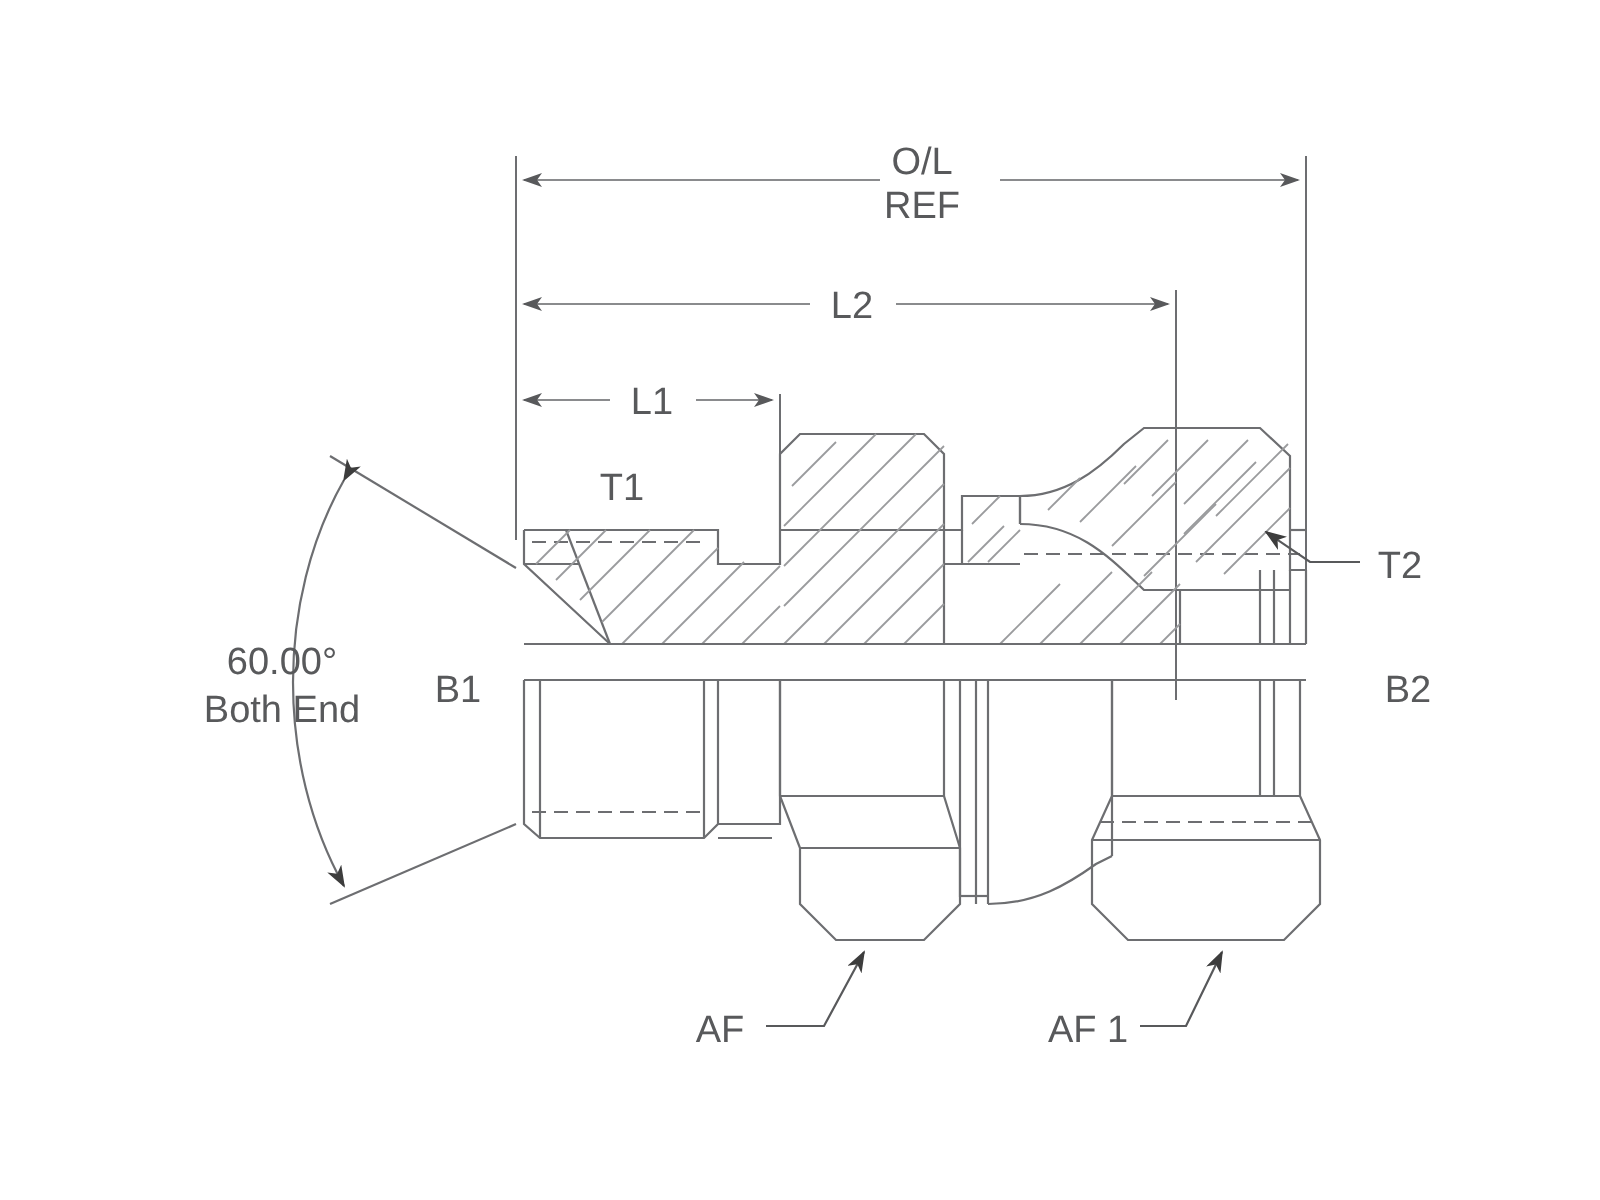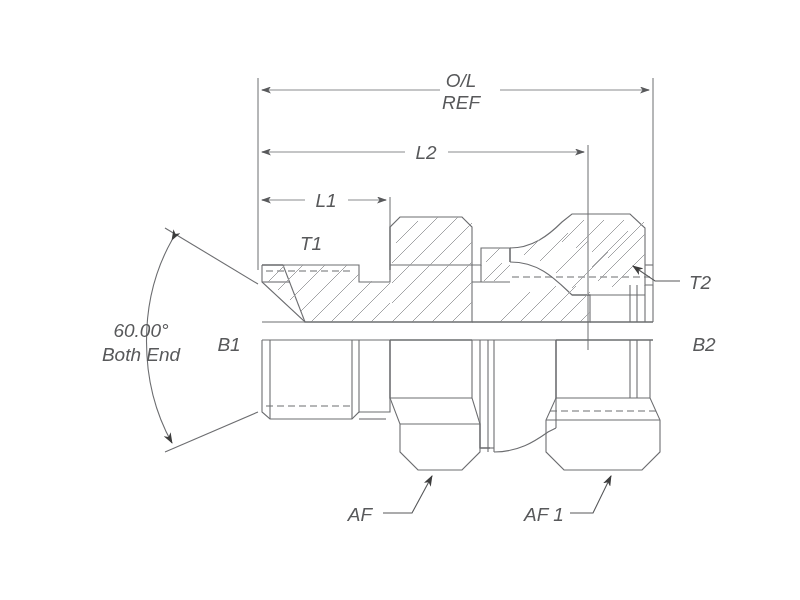--- a/index.html
+++ b/index.html
@@ -1,18 +1,18 @@
 <!DOCTYPE html>
 <html><head>
 <meta charset="utf-8">
 <style>
   html,body{margin:0;padding:0;background:#ffffff;}
   body{width:800px;height:600px;overflow:hidden;
        font-family:"Liberation Sans","DejaVu Sans",sans-serif;}
-  #drawing{position:relative;width:800px;height:468px;background:#fff;font-style:italic;}
+  #drawing{position:relative;width:800px;height:468px;background:#fff;}
   svg{display:block;width:800px;height:600px;}
   .lbl{font-family:"Liberation Sans","DejaVu Sans",sans-serif;
        fill:#58595b;font-size:19px;}
 </style>
 </head>
 <body>
 
 <div id="drawing">
 <svg viewBox="0 0 800 600" xmlns="http://www.w3.org/2000/svg">
 

